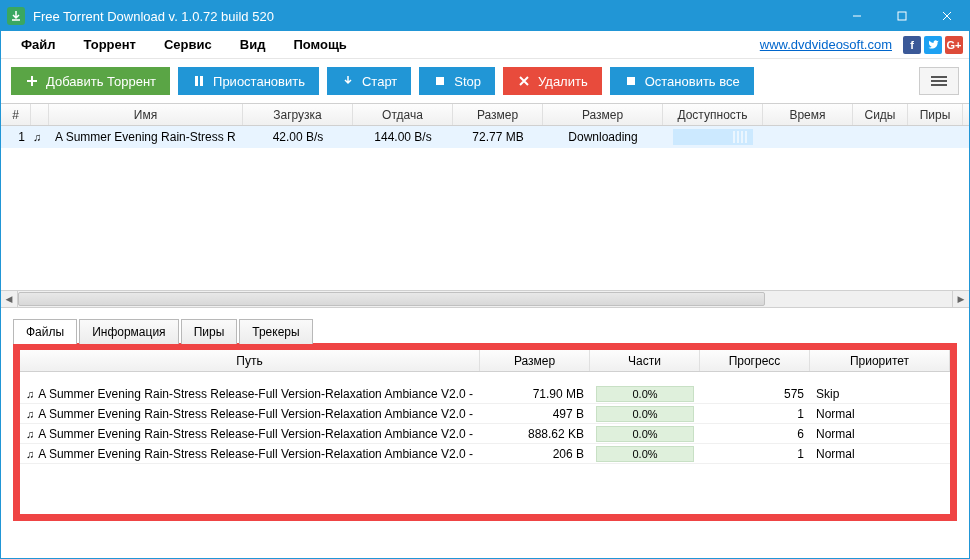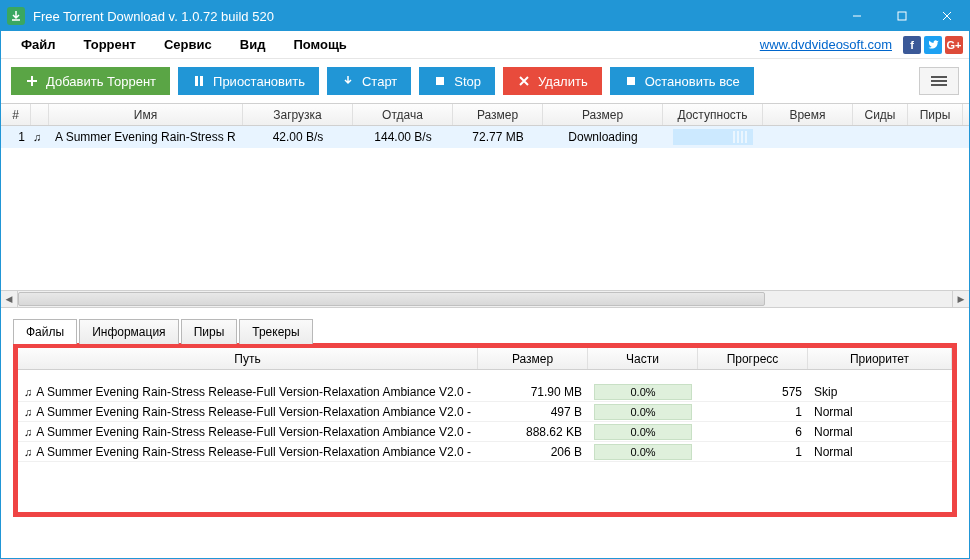--- a/index.html
+++ b/index.html
@@ -37,21 +37,21 @@
 .avail-bar::after { content: ""; position: absolute; right: 4px; bottom: 2px; width: 16px; height: 12px; background: repeating-linear-gradient(90deg,#fff,#fff 2px,transparent 2px,transparent 4px); opacity: 0.6; }
 .hscroll { height: 18px; border-top: 1px solid #d0d0d0; border-bottom: 1px solid #d0d0d0; background: #f0f0f0; display: flex; align-items: center; }
 .hscroll .arrow { width: 17px; height: 100%; border-right: 1px solid #d0d0d0; display: flex; align-items: center; justify-content: center; color: #666; font-size: 9px; cursor: pointer; }
 .hscroll .arrow.right { border-right: none; border-left: 1px solid #d0d0d0; }
 .hscroll .track { flex: 1; height: 100%; position: relative; }
 .hscroll .thumb { position: absolute; left: 0; top: 1px; height: 14px; width: 80%; background: linear-gradient(#e8e8e8,#d8d8d8); border: 1px solid #c0c0c0; border-radius: 2px; }
 .details { padding: 10px 12px 12px; }
 .tabs { display: flex; }
 .tab { padding: 5px 12px; border: 1px solid #b8b8b8; border-bottom: none; background: linear-gradient(#fafafa,#ececec); margin-right: 2px; cursor: pointer; font-size: 12px; position: relative; top: 1px; }
 .tab.active { background: #fff; z-index: 2; }
-.files-table { border: 5px solid #ef4444; }
+.files-table { border: 7px solid #ef4444; }
 .files-header { display: flex; background: linear-gradient(#fdfdfd,#f0f0f0); border-bottom: 1px solid #d0d0d0; height: 22px; }
 .files-header .col { border-right: 1px solid #e0e0e0; display: flex; align-items: center; justify-content: center; font-size: 12px; }
 .files-body .frow { display: flex; height: 20px; align-items: center; border-bottom: 1px solid #f0f0f0; }
 .files-body .fcell { padding: 0 6px; font-size: 12px; overflow: hidden; white-space: nowrap; }
 .progress-cell { background: #dff0dc; border: 1px solid #c8e0c5; text-align: center; font-size: 11px; height: 16px; line-height: 14px; }
 .note-icon { font-size: 11px; margin-right: 4px; }
 .files-body { height: 130px; margin-top: 12px; }
 </style>
 </head>
 <body>

